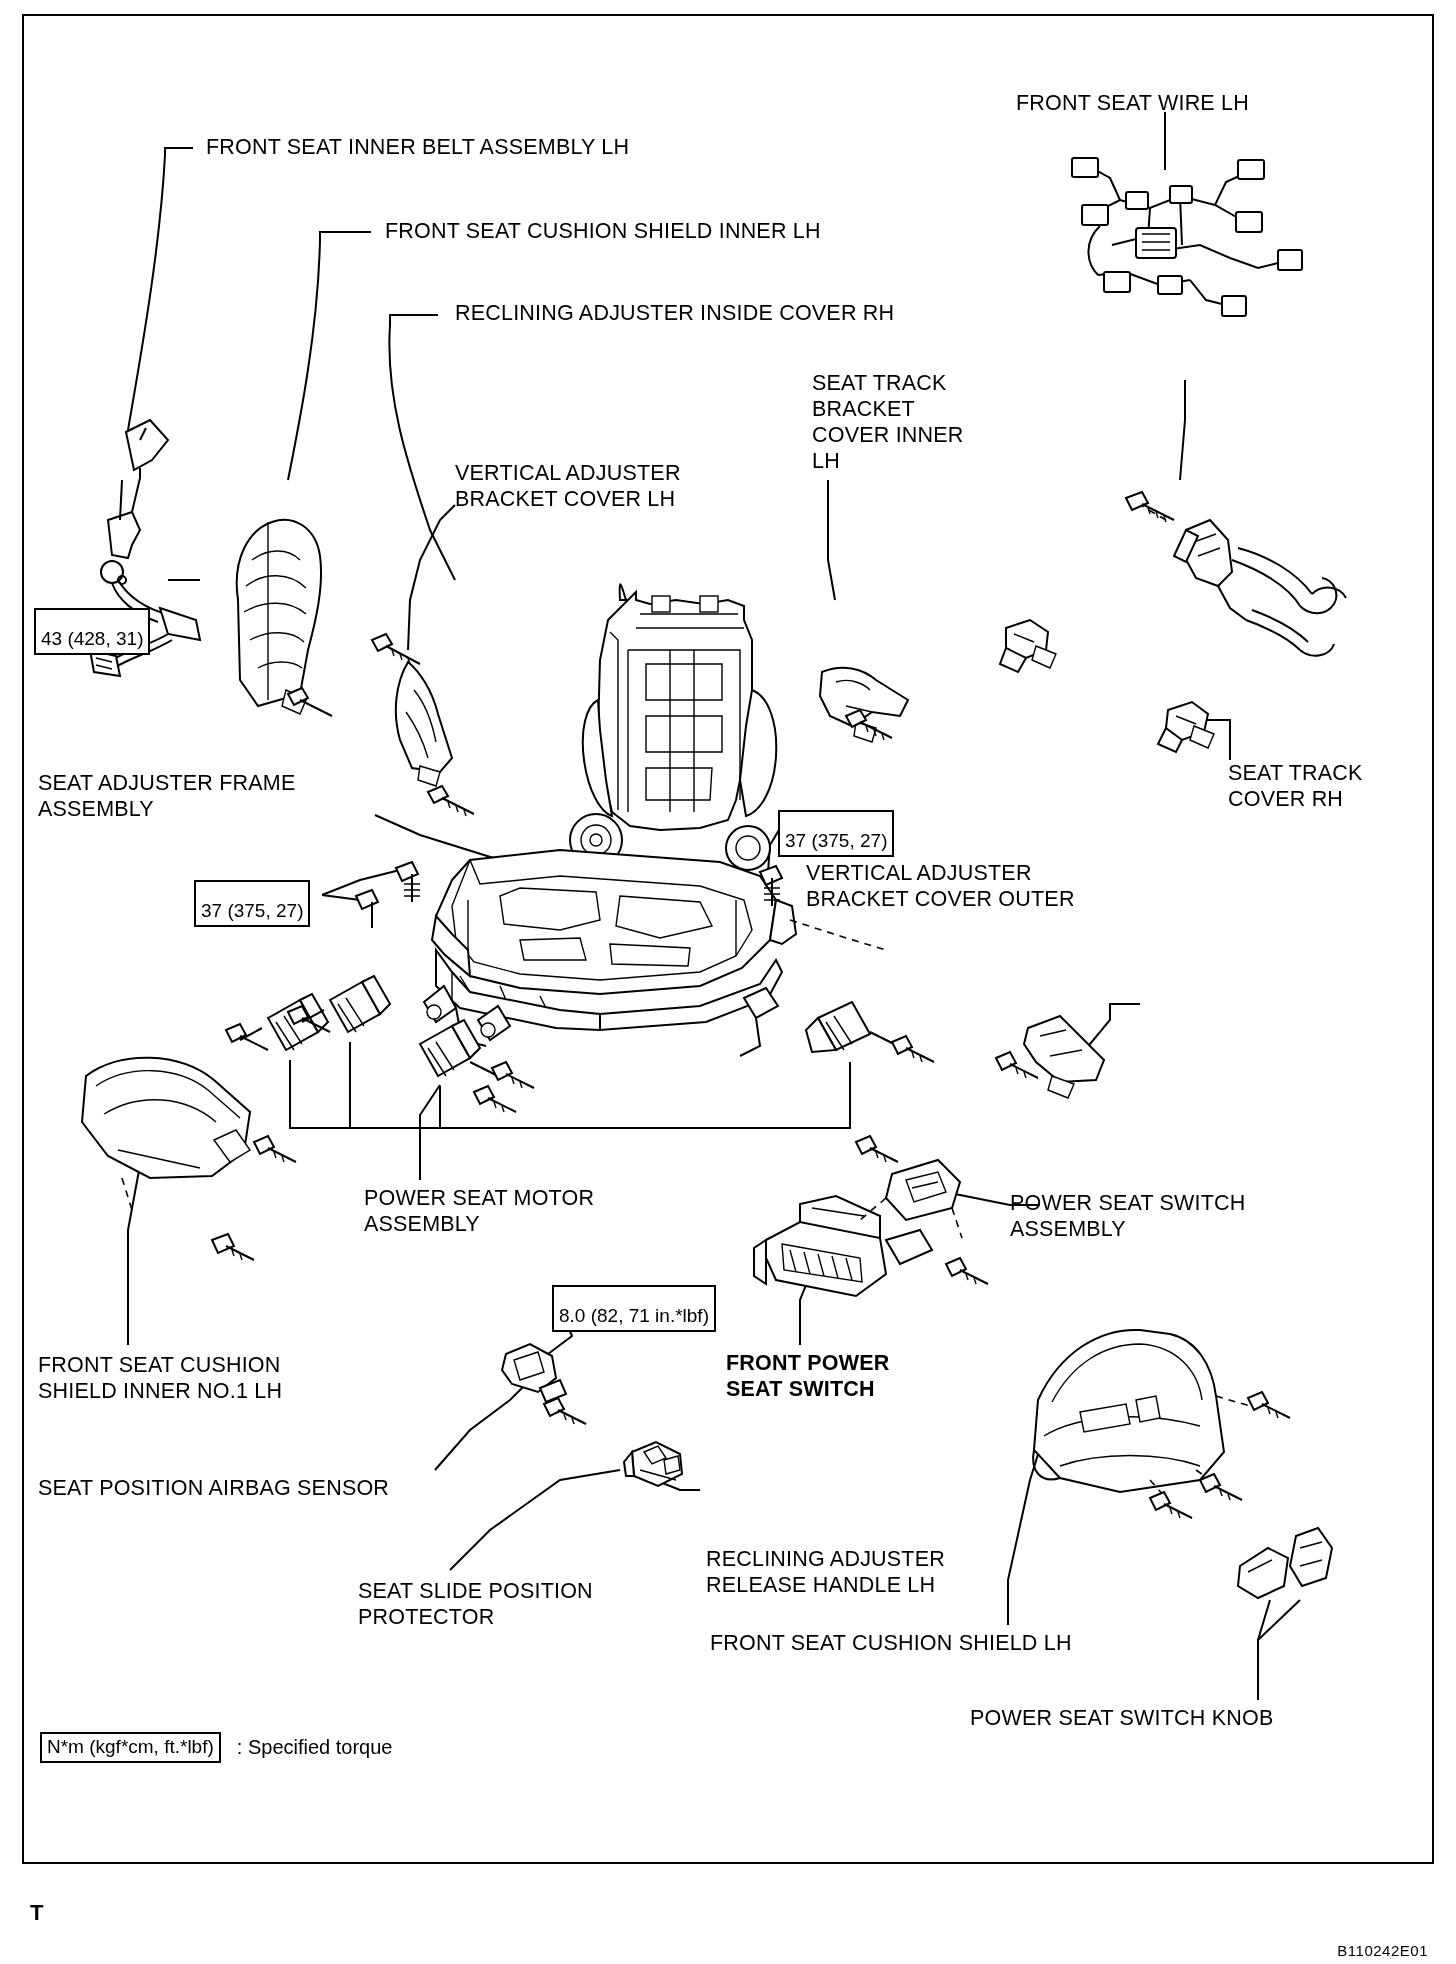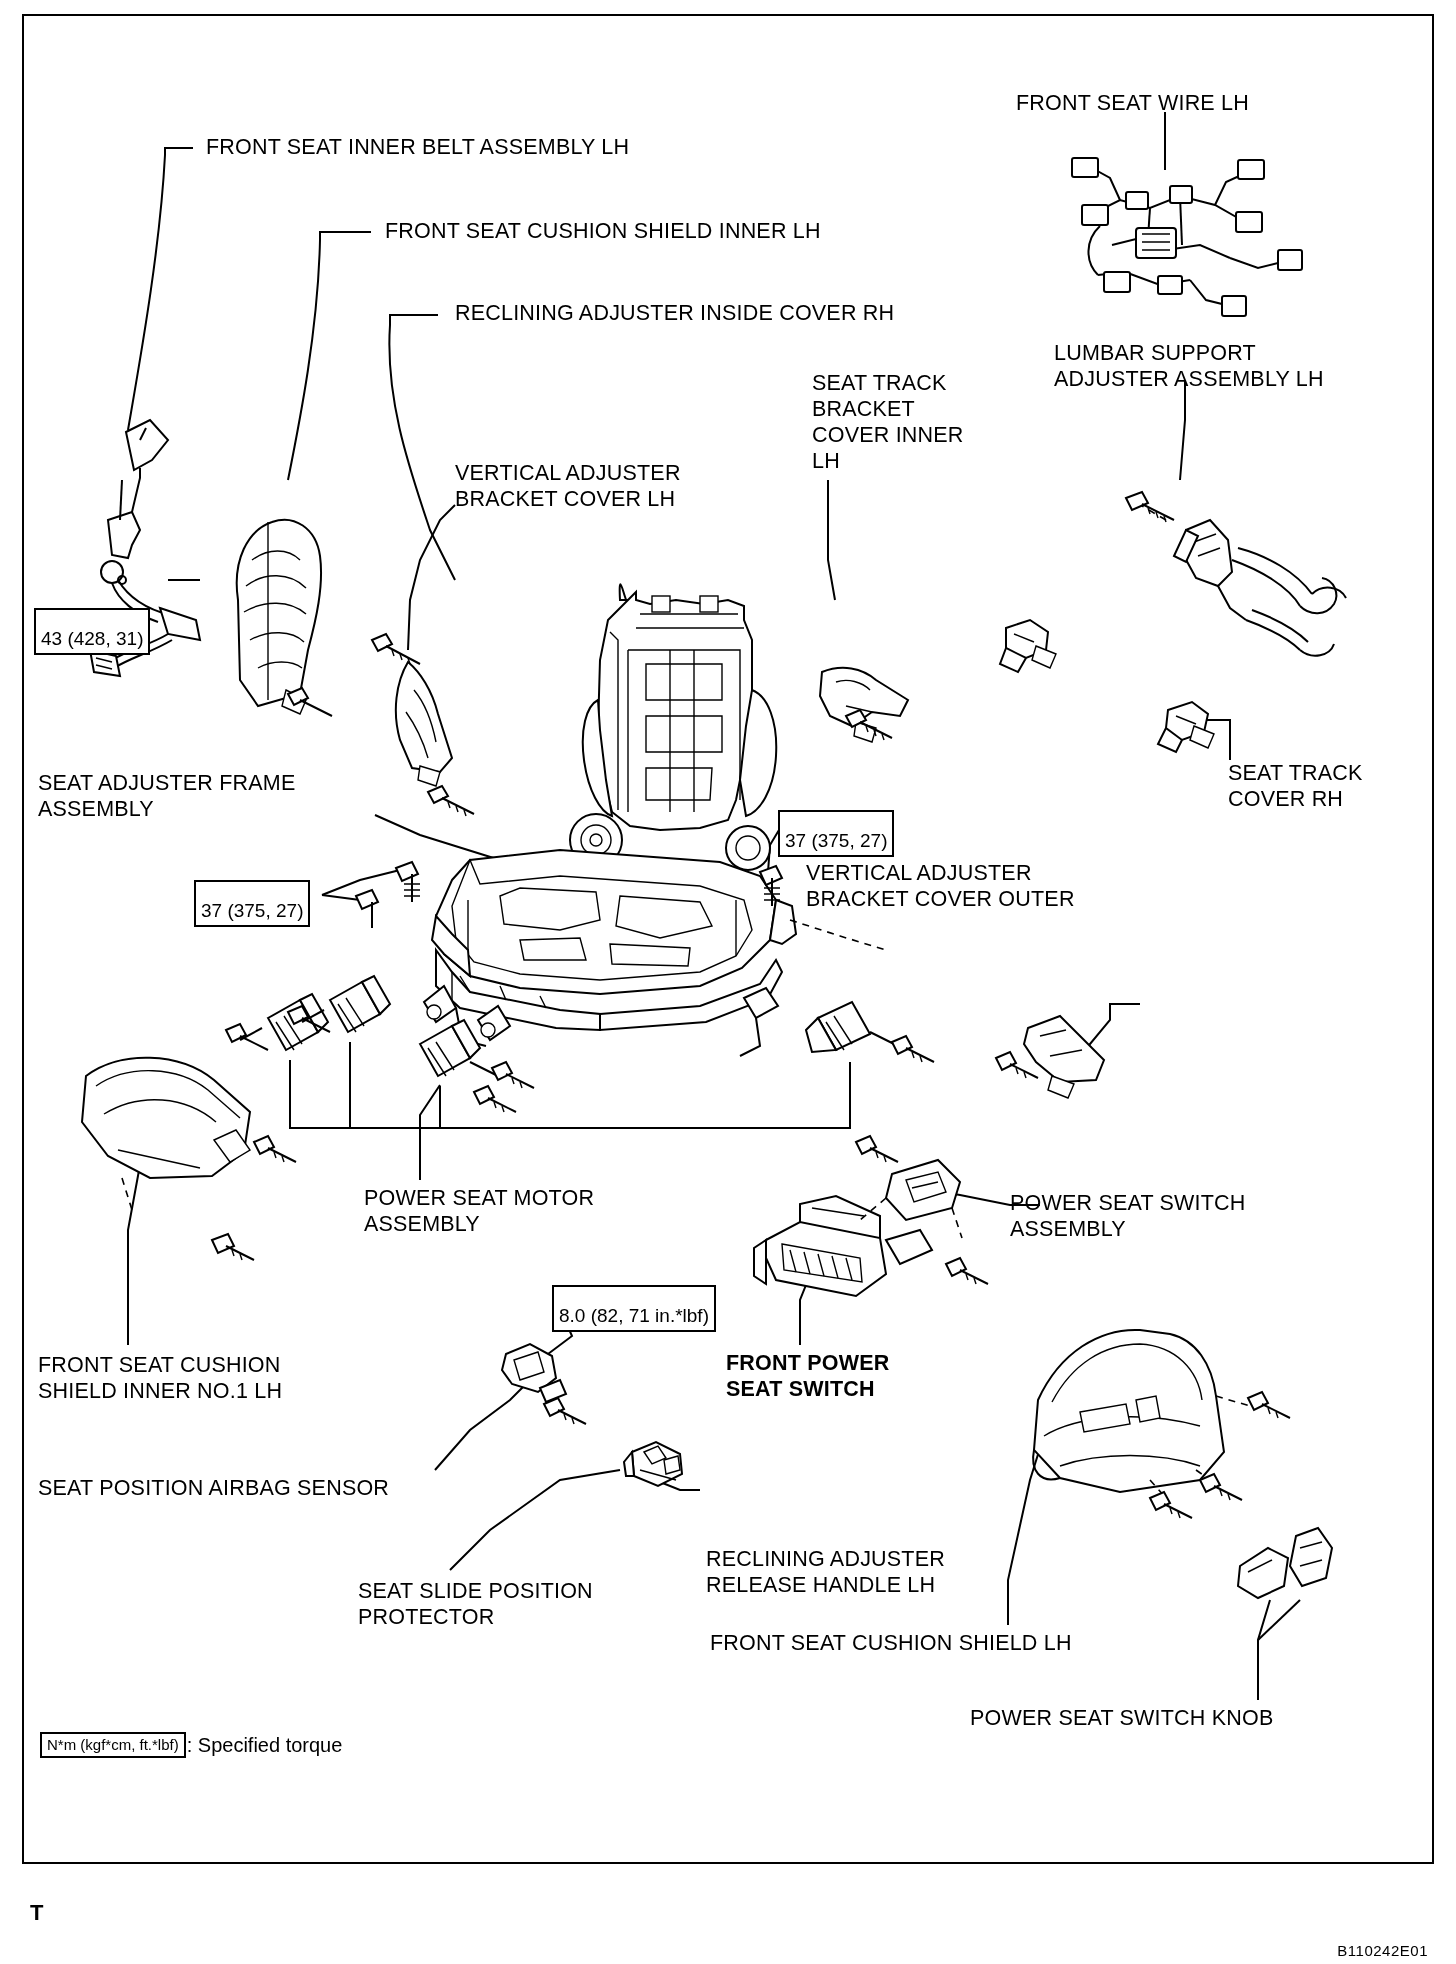--- a/index.html
+++ b/index.html
@@ -49,22 +49,22 @@
     position: absolute;
     left: 40px;
     top: 1732px;
     font-size: 20px;
     display: flex;
     align-items: center;
   }
   .legend .box {
     border: 2px solid #000;
     padding: 2px 5px 3px 5px;
-    font-size: 15px;
-    margin-right: 1px;
+    font-size: 19px;
+    margin-right: 16px;
   }
   .corner-t {
     position: absolute;
     left: 30px;
     top: 1900px;
     font-size: 22px;
     font-weight: bold;
   }
   .code {
     position: absolute;
@@ -516,22 +516,20 @@
 
   <div class="label" style="left:385px; top:218px;">FRONT SEAT CUSHION SHIELD INNER LH</div>
 
   <div class="label" style="left:455px; top:300px;">RECLINING ADJUSTER INSIDE COVER RH</div>
 
   <div class="label" style="left:812px; top:370px;">SEAT TRACK
 BRACKET
 COVER INNER
 LH</div>
 
-  <div class="label" style="left:1054px; top:340px;">LUMBAR SUPPORT
-ADJUSTER ASSEMBLY LH</div>
 
   <div class="label" style="left:455px; top:460px;">VERTICAL ADJUSTER
 BRACKET COVER LH</div>
 
   <div class="label" style="left:38px; top:770px;">SEAT ADJUSTER FRAME
 ASSEMBLY</div>
 
   <div class="label" style="left:1228px; top:760px;">SEAT TRACK
 COVER RH</div>
 

